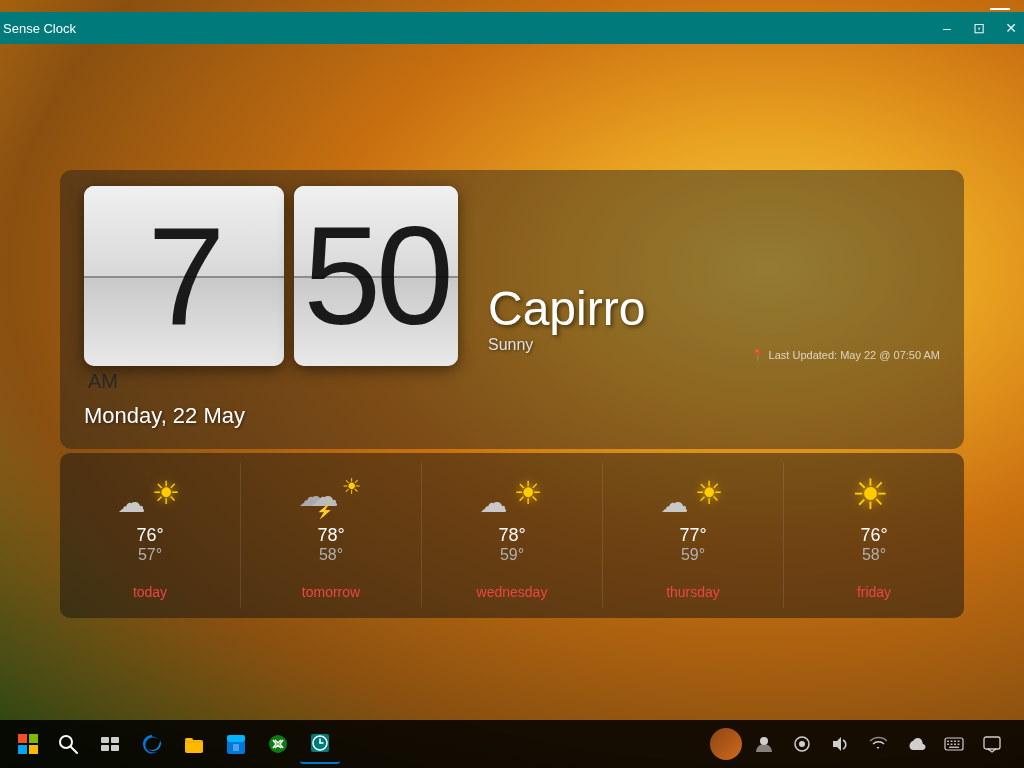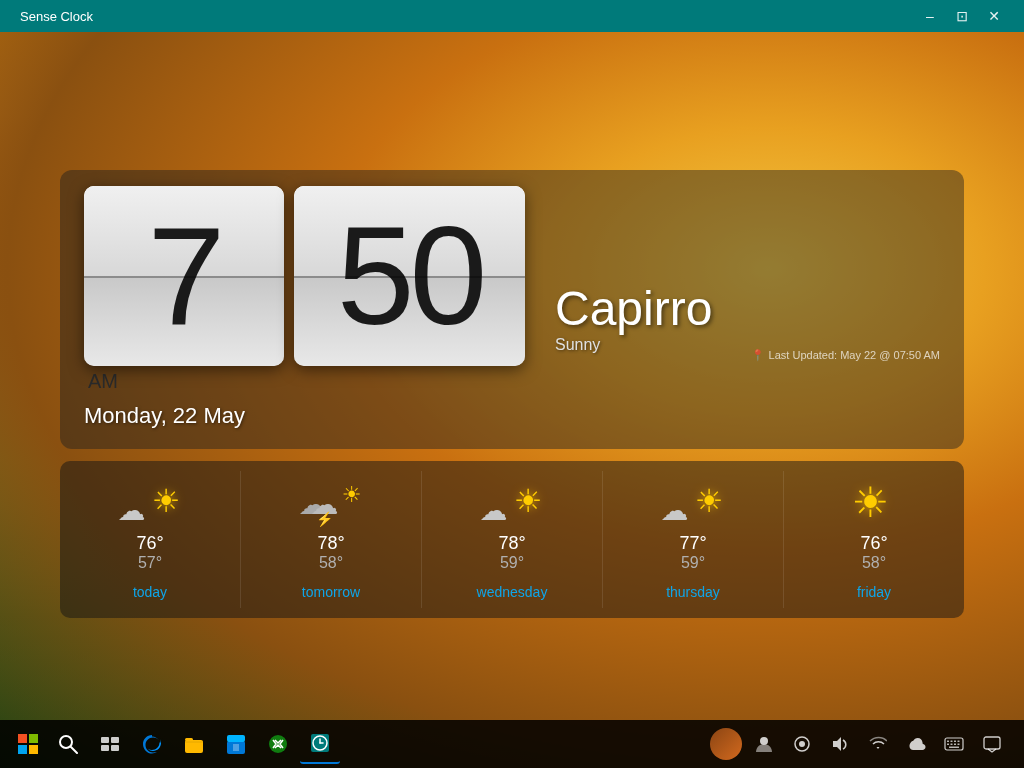--- a/index.html
+++ b/index.html
@@ -28,27 +28,27 @@
           #5a7a28 60%,
           #3a6020 70%,
           #2a5018 80%,
           #1e4012 100%
         );
     }
 
     
     .titlebar {
       position: absolute;
-      top: 0; left: 0; right: 0;
+      top: 12px; left: 0; right: 0;
       height: 32px;
       background: #007a7a;
       display: flex;
       align-items: center;
       justify-content: space-between;
-      padding: 0 20px;
+      padding: 0 3px;
       z-index: 100;
     }
     .titlebar-title {
       color: white;
       font-size: 13px;
       font-weight: 400;
     }
     .titlebar-controls {
       display: flex;
       gap: 12px;
@@ -119,21 +119,21 @@
       box-shadow: 0 4px 15px rgba(0,0,0,0.5), inset 0 1px 0 rgba(255,255,255,0.8);
       overflow: hidden;
     }
 
     .flip-card-hour {
       width: 200px;
       height: 180px;
     }
 
     .flip-card-min {
-      width: 231px;
+      width: 164px;
       height: 180px;
       padding-left: 12px;
     }
 
     .flip-card::before {
       content: '';
       position: absolute;
       left: 0; right: 0;
       top: 50%;
       height: 2px;
@@ -316,23 +316,23 @@
       font-size: 18px;
       font-weight: 400;
     }
 
     .forecast-low {
       color: #b0b0b0;
       font-size: 16px;
     }
 
     .forecast-label {
-      color: #0ea5e9;
+      color: #ef4444;
       font-size: 14px;
-      margin-top: 12px;
+      margin-top: 20px;
     }
 
     
     .taskbar {
       position: absolute;
       bottom: 0; left: 0; right: 0;
       height: 48px;
       background: rgba(0, 0, 0, 0.85);
       display: flex;
       align-items: center;

